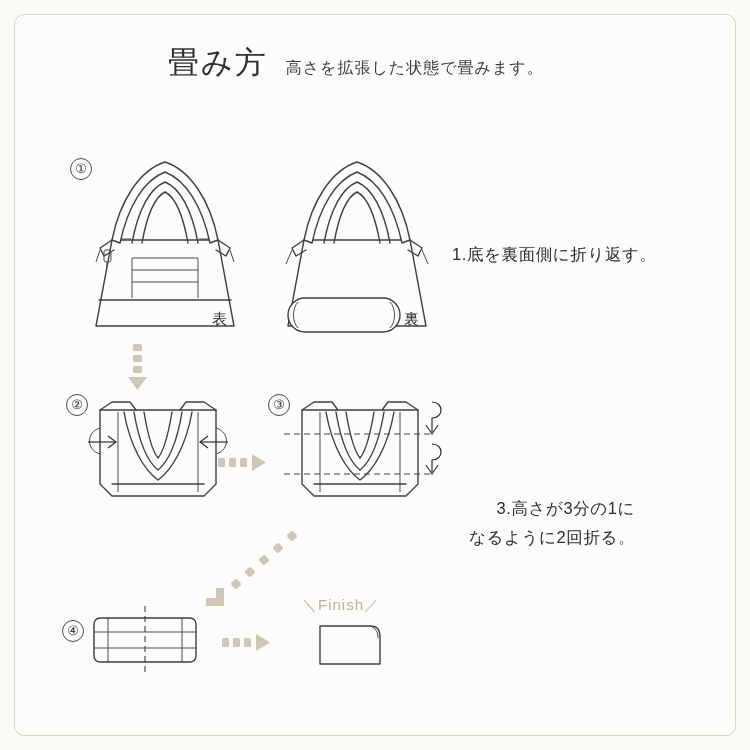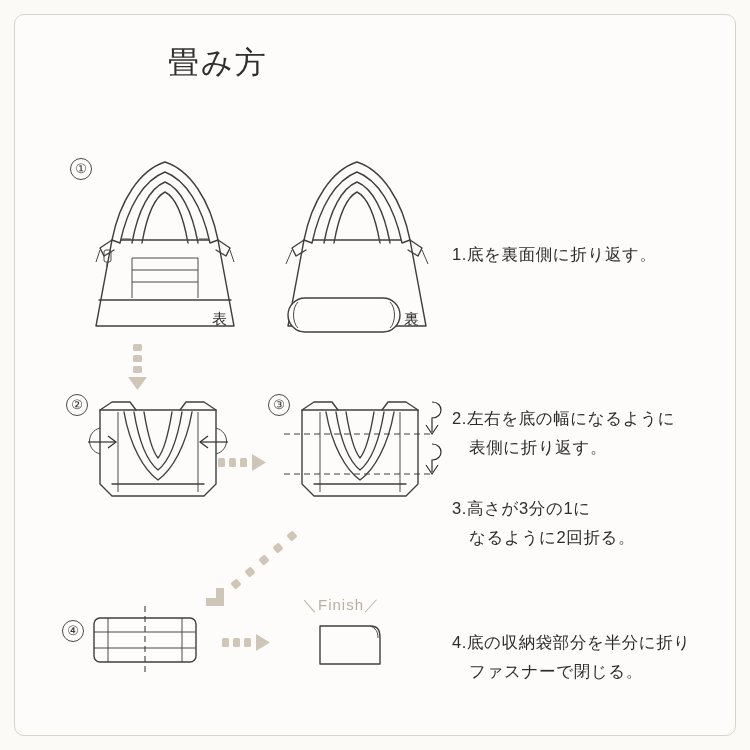--- a/index.html
+++ b/index.html
@@ -67,20 +67,21 @@
   }
 
   
   .instr {
     position: absolute;
     font-size: 16.5px;
     line-height: 1.75;
     color: #2c2c2c;
     letter-spacing: 0.6px;
     white-space: pre-line;
+    text-align: right;
   }
 
   .side-label {
     position: absolute;
     font-size: 15px;
     color: #2c2c2c;
   }
 
   .finish-label {
     position: absolute;
@@ -104,20 +105,21 @@
   .dotarrow { fill: #cfc6b8; }
 </style>
 </head>
 <body>
 
 <div class="page">
   <div class="frame"></div>
 
   <div class="title-row">
     <span class="title-main">畳み方</span>
+    <span class="title-sub">高さを拡張した状態で畳みます。</span>
   </div>
 
   <div class="circ" style="left:70px; top:158px;">①</div>
 
   <div class="art" style="left:70px; top:140px;">
     <svg width="190" height="200" viewBox="0 0 190 200">
 
       <path class="ln fillbag" d="M42 100 L148 100 L164 186 L26 186 Z"></path>
 
       <path class="ln" d="M29 160 L161 160"></path>
@@ -236,22 +238,20 @@
       <path class="dashline" d="M4 46 L150 46"></path>
       <path class="dashline" d="M4 86 L150 86"></path>
 
       <path class="arrowpath" d="M152 14 C164 14 164 30 152 30 L152 44"></path>
       <path class="arrowpath" d="M146 37 L152 46 L158 37"></path>
       <path class="arrowpath" d="M152 56 C164 56 164 72 152 72 L152 84"></path>
       <path class="arrowpath" d="M146 77 L152 86 L158 77"></path>
     </svg>
   </div>
 
-  <div class="instr" style="left:452px; top:404px;">2.左右を底の幅になるように
-　表側に折り返す。</div>
   <div class="instr" style="left:452px; top:482px;margin-top:12px;">3.高さが3分の1に
 　なるように2回折る。</div>
 
   <div class="art" style="left:180px; top:530px;">
     <svg width="130" height="90" viewBox="0 0 130 90">
       <g class="dotarrow">
         <rect x="108" y="2" width="8" height="8" rx="1.5" transform="rotate(-40 112 6)"></rect>
         <rect x="94" y="14" width="8" height="8" rx="1.5" transform="rotate(-40 98 18)"></rect>
         <rect x="80" y="26" width="8" height="8" rx="1.5" transform="rotate(-40 84 30)"></rect>
         <rect x="66" y="38" width="8" height="8" rx="1.5" transform="rotate(-40 70 42)"></rect>
@@ -287,15 +287,13 @@
 
   <span class="finish-label" style="left:302px; top:596px;">＼Finish／</span>
 
   <div class="art" style="left:310px; top:616px;">
     <svg width="80" height="60" viewBox="0 0 80 60">
       <path class="ln fillbag" d="M10 10 L60 10 C68 10 70 14 70 22 L70 48 L10 48 Z"></path>
       <path class="ln-thin" d="M60 10 C66 12 68 16 68 22"></path>
     </svg>
   </div>
 
-  <div class="instr" style="left:452px; top:628px;">4.底の収納袋部分を半分に折り
-　ファスナーで閉じる。</div>
 </div>
 
 </body></html>

